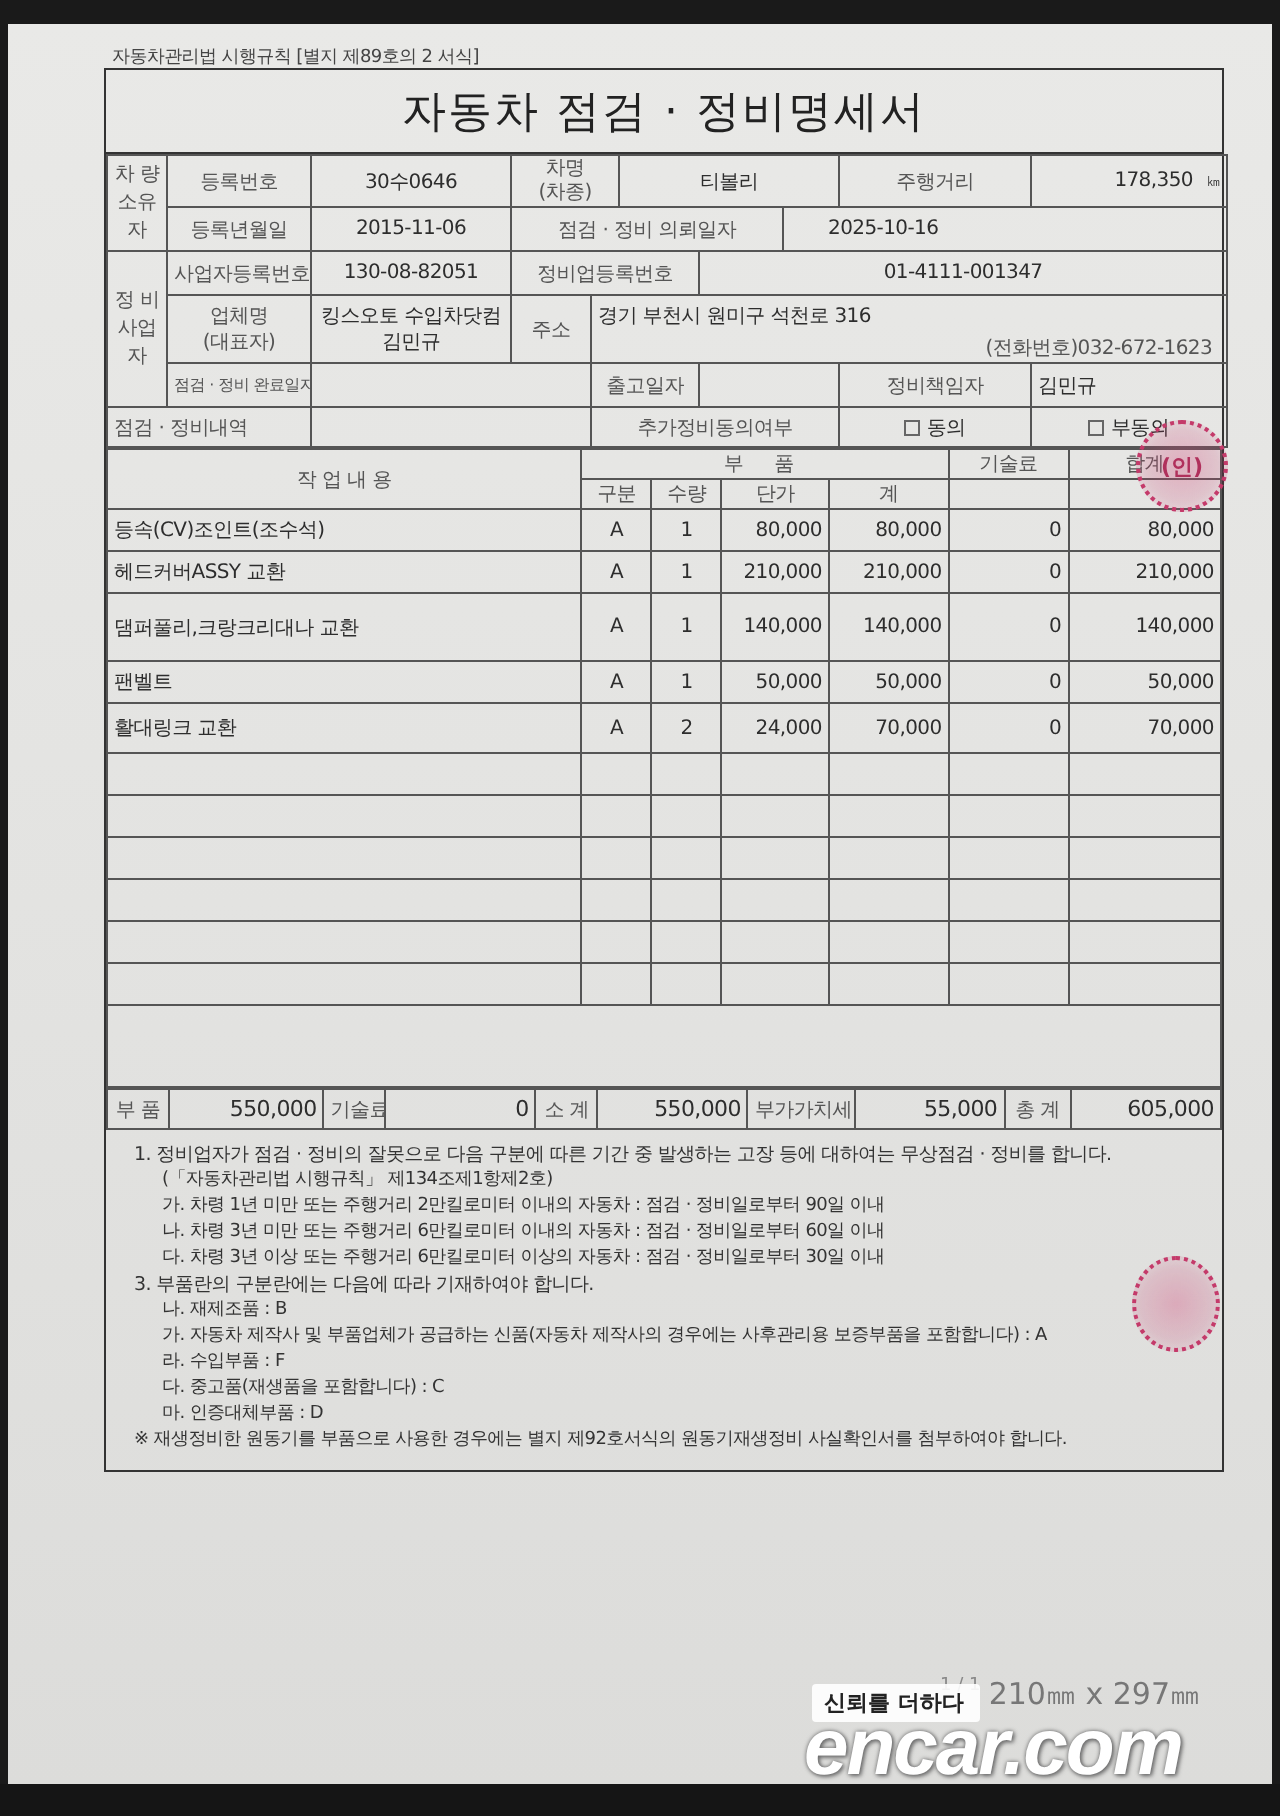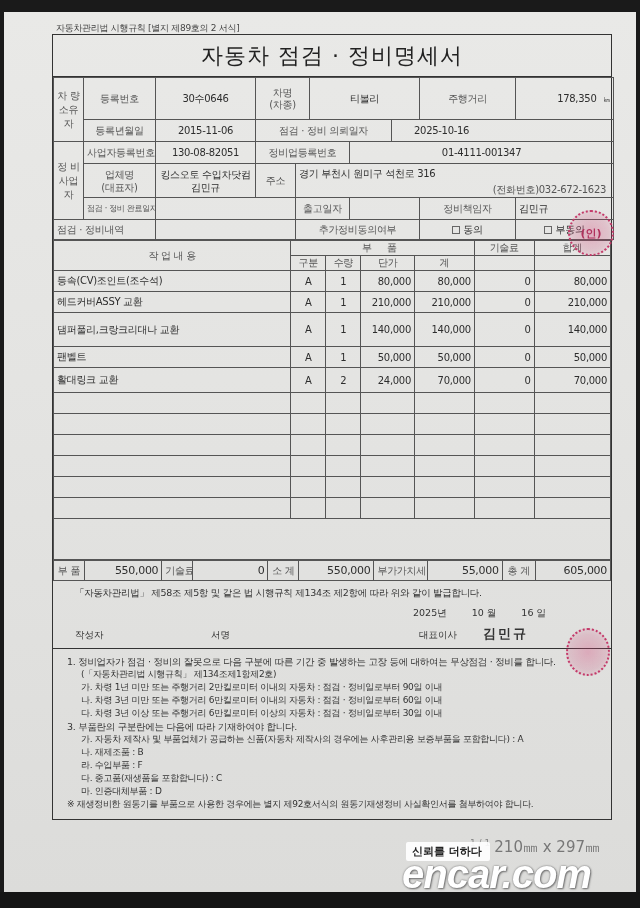--- a/index.html
+++ b/index.html
@@ -60,21 +60,21 @@
         <col style="width:14px">
         <col style="width:40px">
       <col style="width:42px">
         <col style="width:28px">
         <col style="width:46px">
         <col style="width:50px">
         <col style="width:38px">
         <col style="width:60px">
     </colgroup>
     <tbody>
-        <tr style="height:42px">
+        <tr style="height:26px">
       <td rowspan="2" class="lbl" style="white-space:pre-line; line-height:14px;">차 량
 소유자</td>
       <td class="lbl">등록번호</td>
       <td>30수0646</td>
       <td colspan="2" class="lbl" style="white-space:pre-line; line-height:12px;">차명
 (차종)</td>
       <td colspan="3">티볼리</td>
       <td colspan="2" class="lbl">주행거리</td>
       <td colspan="2" class="right">
         <span>178,350</span>
@@ -282,42 +282,30 @@
       <td class="lbl">소 계</td>
       <td class="right" style="font-size:11px;">550,000</td>
       <td class="lbl">부가가치세</td>
       <td class="right" style="font-size:11px;">55,000</td>
       <td class="lbl">총 계</td>
       <td class="right" style="font-size:11px;">605,000</td>
     </tr>
   </tbody>
     </table>
 
-  <div style="position:relative; height:68px; border-bottom:1.5px solid #333; font-size:9.5px; color:#333;">
-    <div style="position:absolute; left:22px; top:6px; letter-spacing:-0.3px;">「자동차관리법」 제58조 제5항 및 같은 법 시행규칙 제134조 제2항에 따라 위와 같이 발급합니다.</div>
-    <div style="position:absolute; left:360px; top:26px;">
-      <span>2025년</span>
-      <span style="margin-left:22px;">10 월</span>
-      <span style="margin-left:22px;">16 일</span>
-    </div>
-    <div style="position:absolute; left:22px; top:48px;">작성자</div>
-    <div style="position:absolute; left:158px; top:48px;">서명</div>
-    <div style="position:absolute; left:366px; top:48px;">대표이사</div>
-    <div style="position:absolute; left:430px; top:44px; font-size:13px; font-weight:bold; letter-spacing:2px;">김민규</div>
-  </div>
 
   <div class="notes">
     <div class="big">1. 정비업자가 점검 · 정비의 잘못으로 다음 구분에 따른 기간 중 발생하는 고장 등에 대하여는 무상점검 · 정비를 합니다.</div>
     <div class="ind">(「자동차관리법 시행규칙」  제134조제1항제2호)</div>
     <div class="ind">가. 차령 1년 미만 또는 주행거리 2만킬로미터 이내의 자동차 : 점검 · 정비일로부터 90일 이내</div>
     <div class="ind">나. 차령 3년 미만 또는 주행거리 6만킬로미터 이내의 자동차 : 점검 · 정비일로부터 60일 이내</div>
     <div class="ind">다. 차령 3년 이상 또는 주행거리 6만킬로미터 이상의 자동차 : 점검 · 정비일로부터 30일 이내</div>
     <div class="big">3. 부품란의 구분란에는 다음에 따라 기재하여야 합니다.</div>
+    <div class="ind">나. 재제조품 : B</div>
     <div class="ind">가. 자동차 제작사 및 부품업체가 공급하는 신품(자동차 제작사의 경우에는 사후관리용 보증부품을 포함합니다) : A</div>
-    <div class="ind">나. 재제조품 : B</div>
     <div class="ind">라. 수입부품 : F</div>
     <div class="ind">다. 중고품(재생품을 포함합니다) : C</div>
     <div class="ind">마. 인증대체부품 : D</div>
     <div>※ 재생정비한 원동기를 부품으로 사용한 경우에는 별지 제92호서식의 원동기재생정비 사실확인서를 첨부하여야 합니다.</div>
   </div>
 </div>
 
 <div class="stamp" style="left:568px; top:210px; width:46px; height:46px;">
   <span>(인)</span>
 </div>

